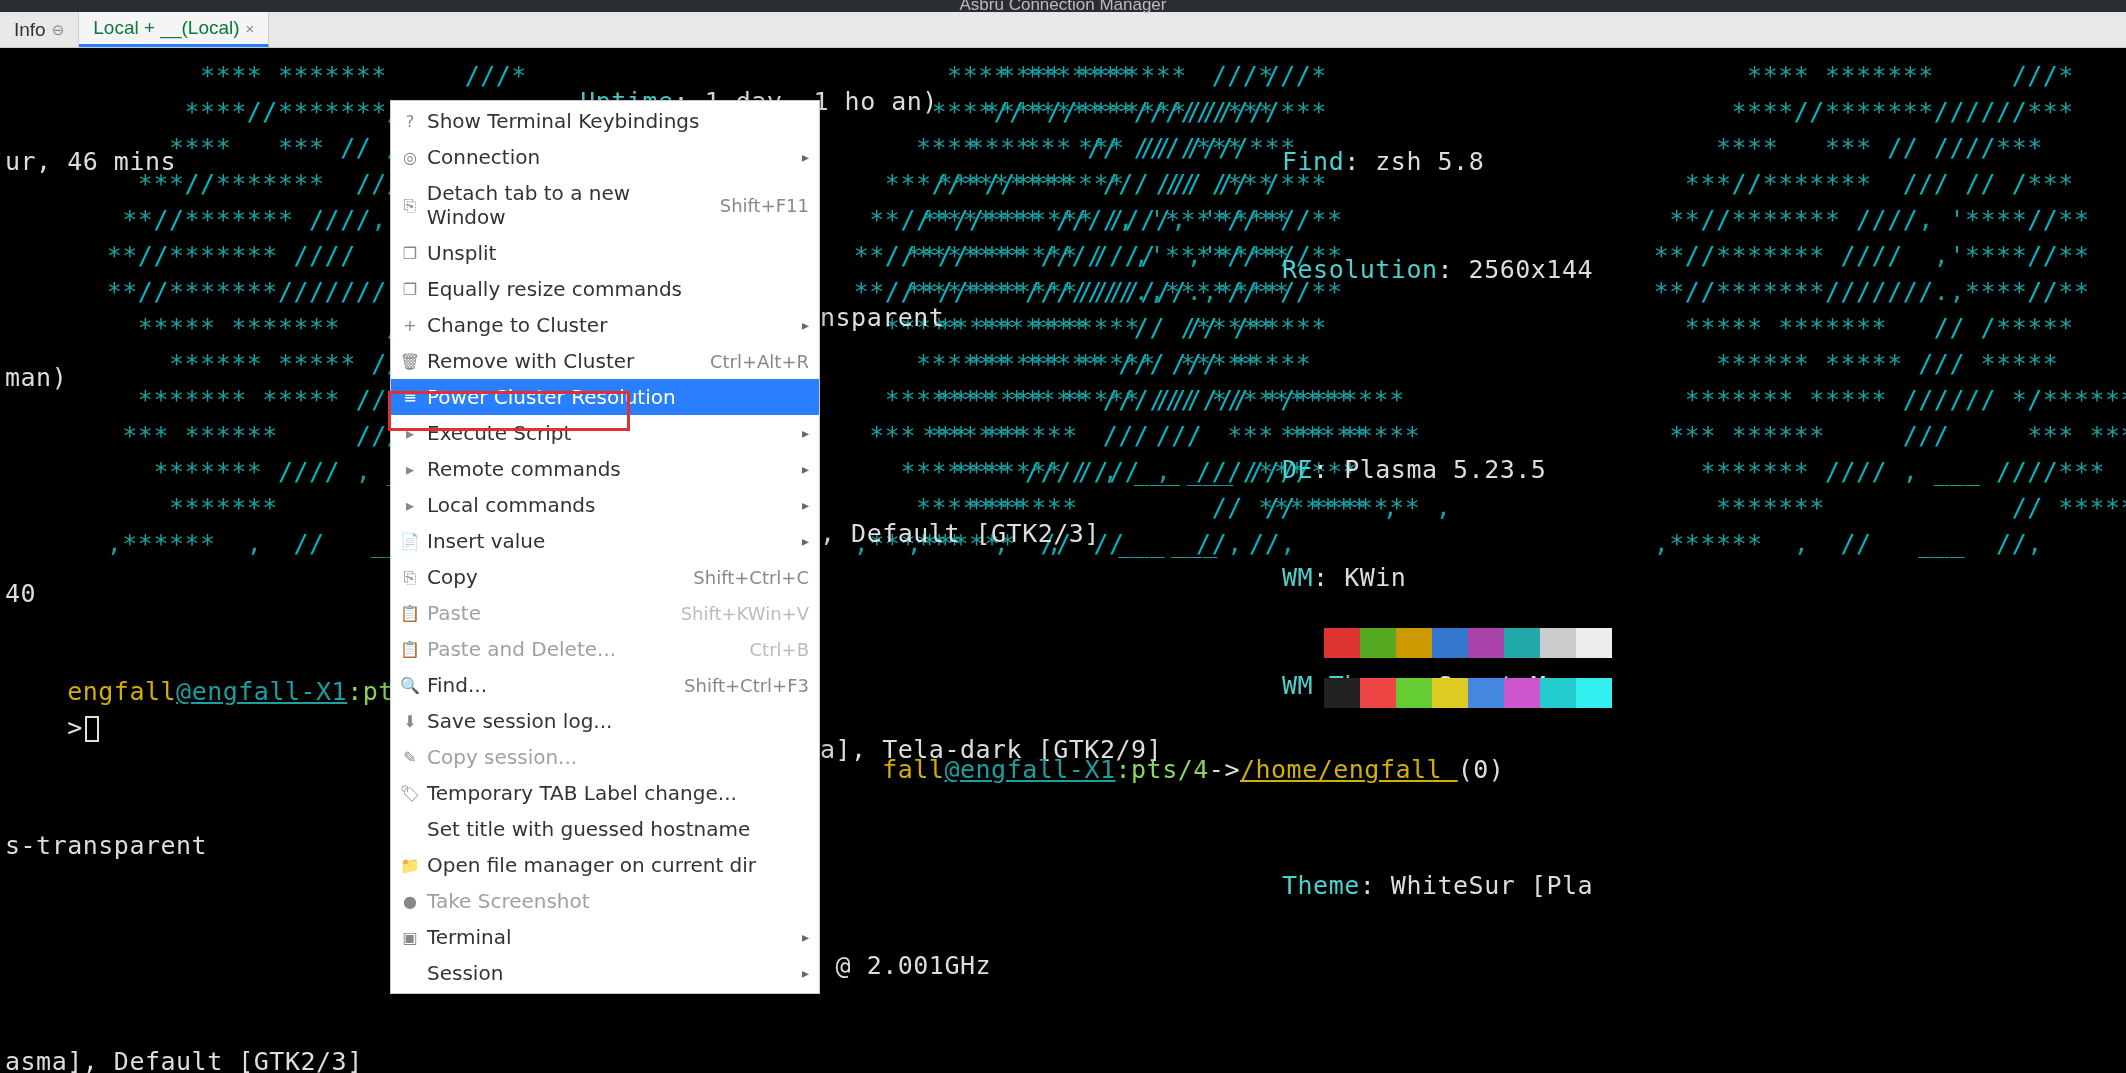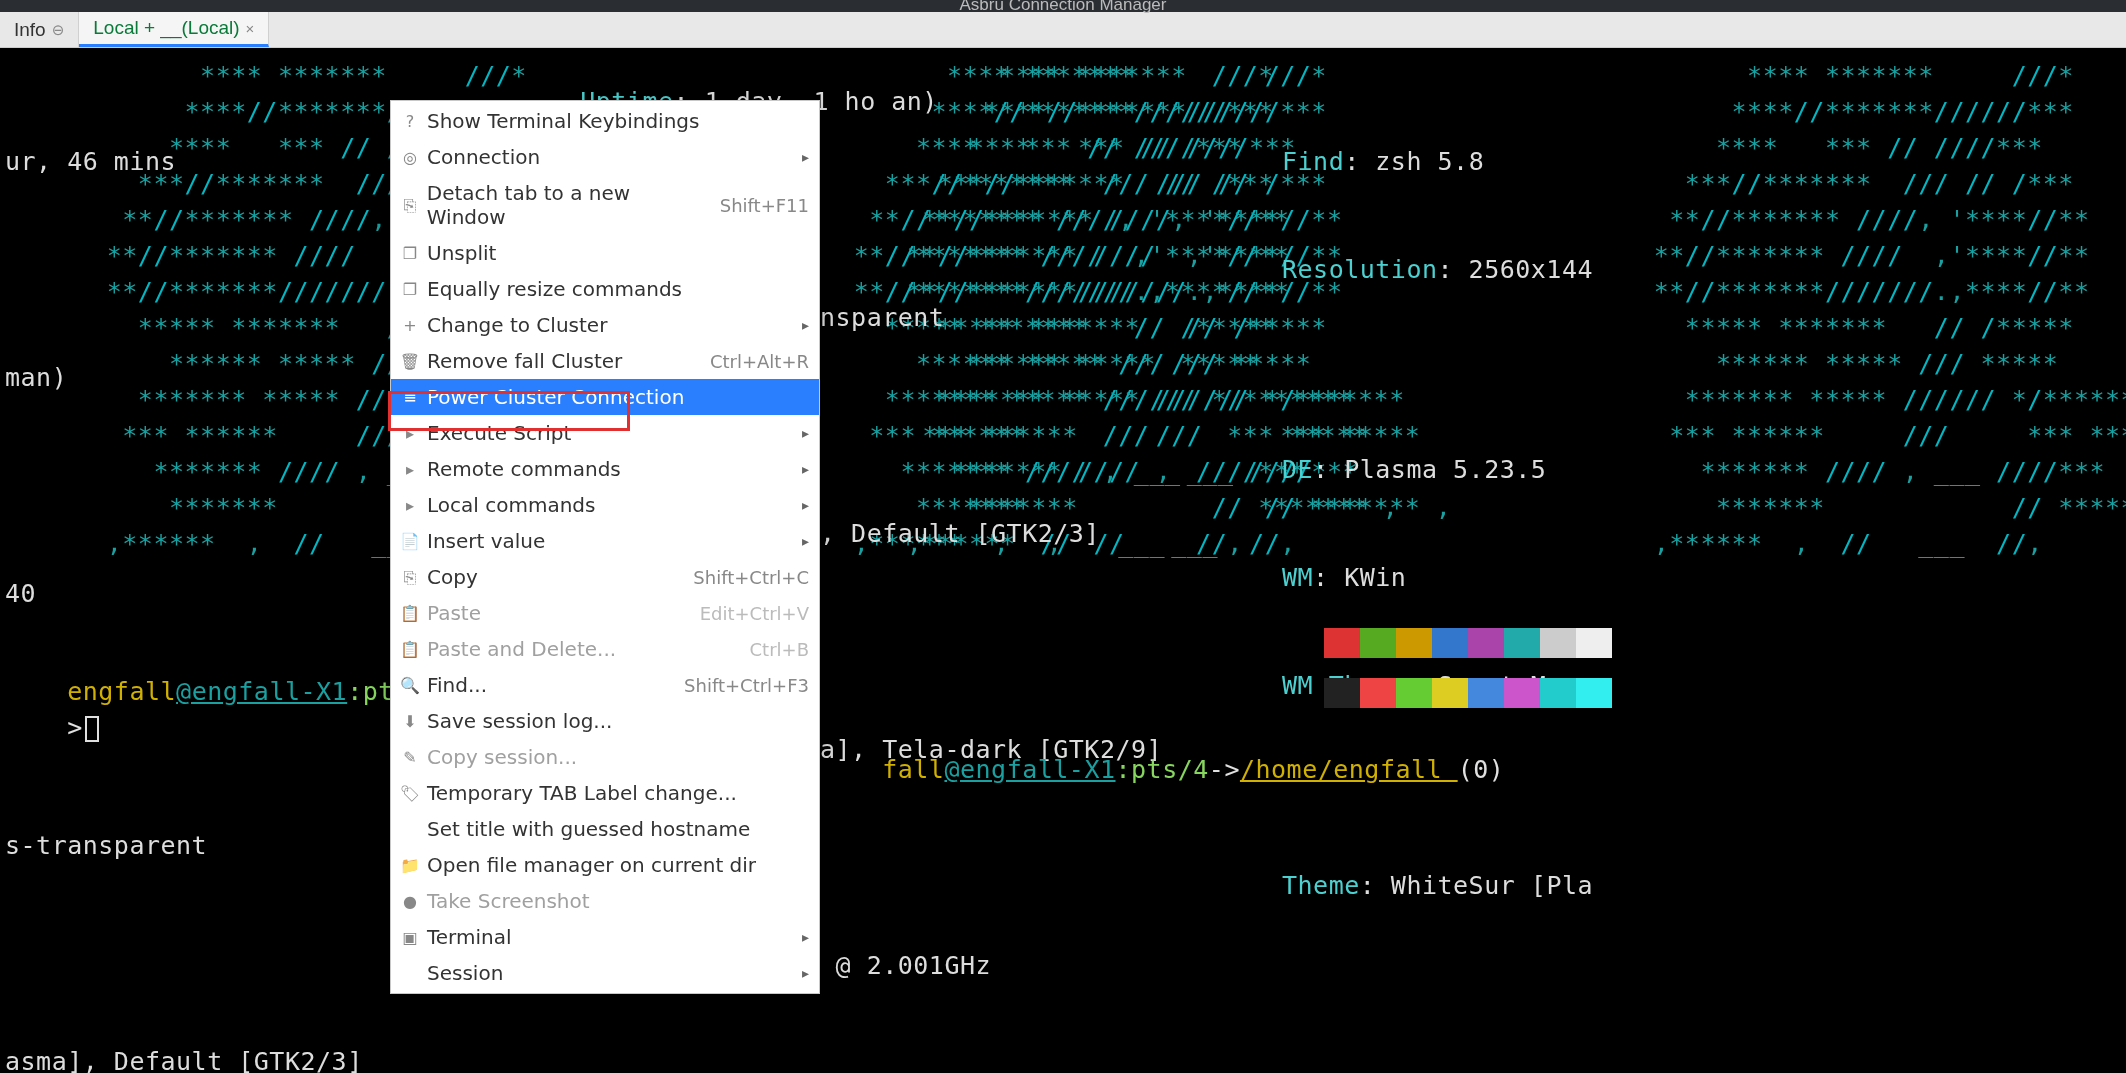--- a/index.html
+++ b/index.html
@@ -262,26 +262,26 @@
       <span class="mi-icon">❐</span>
       <span>Equally resize commands</span>
     </div>
     <div class="menu-item">
       <span class="mi-icon">+</span>
       <span>Change to Cluster</span>
       <span class="mi-sub">▸</span>
     </div>
     <div class="menu-item">
       <span class="mi-icon">🗑</span>
-      <span>Remove fall Cluster</span>
+      <span>Remove with Cluster</span>
       <span class="mi-shortcut">Ctrl+Alt+R</span>
     </div>
     <div class="menu-item highlight">
       <span class="mi-icon">≡</span>
-      <span>Power Cluster Connection</span>
+      <span>Power Cluster Resolution</span>
     </div>
     <div class="menu-item">
       <span class="mi-icon">▸</span>
       <span>Execute Script</span>
       <span class="mi-sub">▸</span>
     </div>
     <div class="menu-item">
       <span class="mi-icon">▸</span>
       <span>Remote commands</span>
       <span class="mi-sub">▸</span>
@@ -297,21 +297,21 @@
       <span class="mi-sub">▸</span>
     </div>
     <div class="menu-item">
       <span class="mi-icon">⎘</span>
       <span>Copy</span>
       <span class="mi-shortcut">Shift+Ctrl+C</span>
     </div>
     <div class="menu-item disabled">
       <span class="mi-icon">📋</span>
       <span>Paste</span>
-      <span class="mi-shortcut">Edit+Ctrl+V</span>
+      <span class="mi-shortcut">Shift+KWin+V</span>
     </div>
     <div class="menu-item disabled">
       <span class="mi-icon">📋</span>
       <span>Paste and Delete...</span>
       <span class="mi-shortcut">Ctrl+B</span>
     </div>
     <div class="menu-item">
       <span class="mi-icon">🔍</span>
       <span>Find...</span>
       <span class="mi-shortcut">Shift+Ctrl+F3</span>

